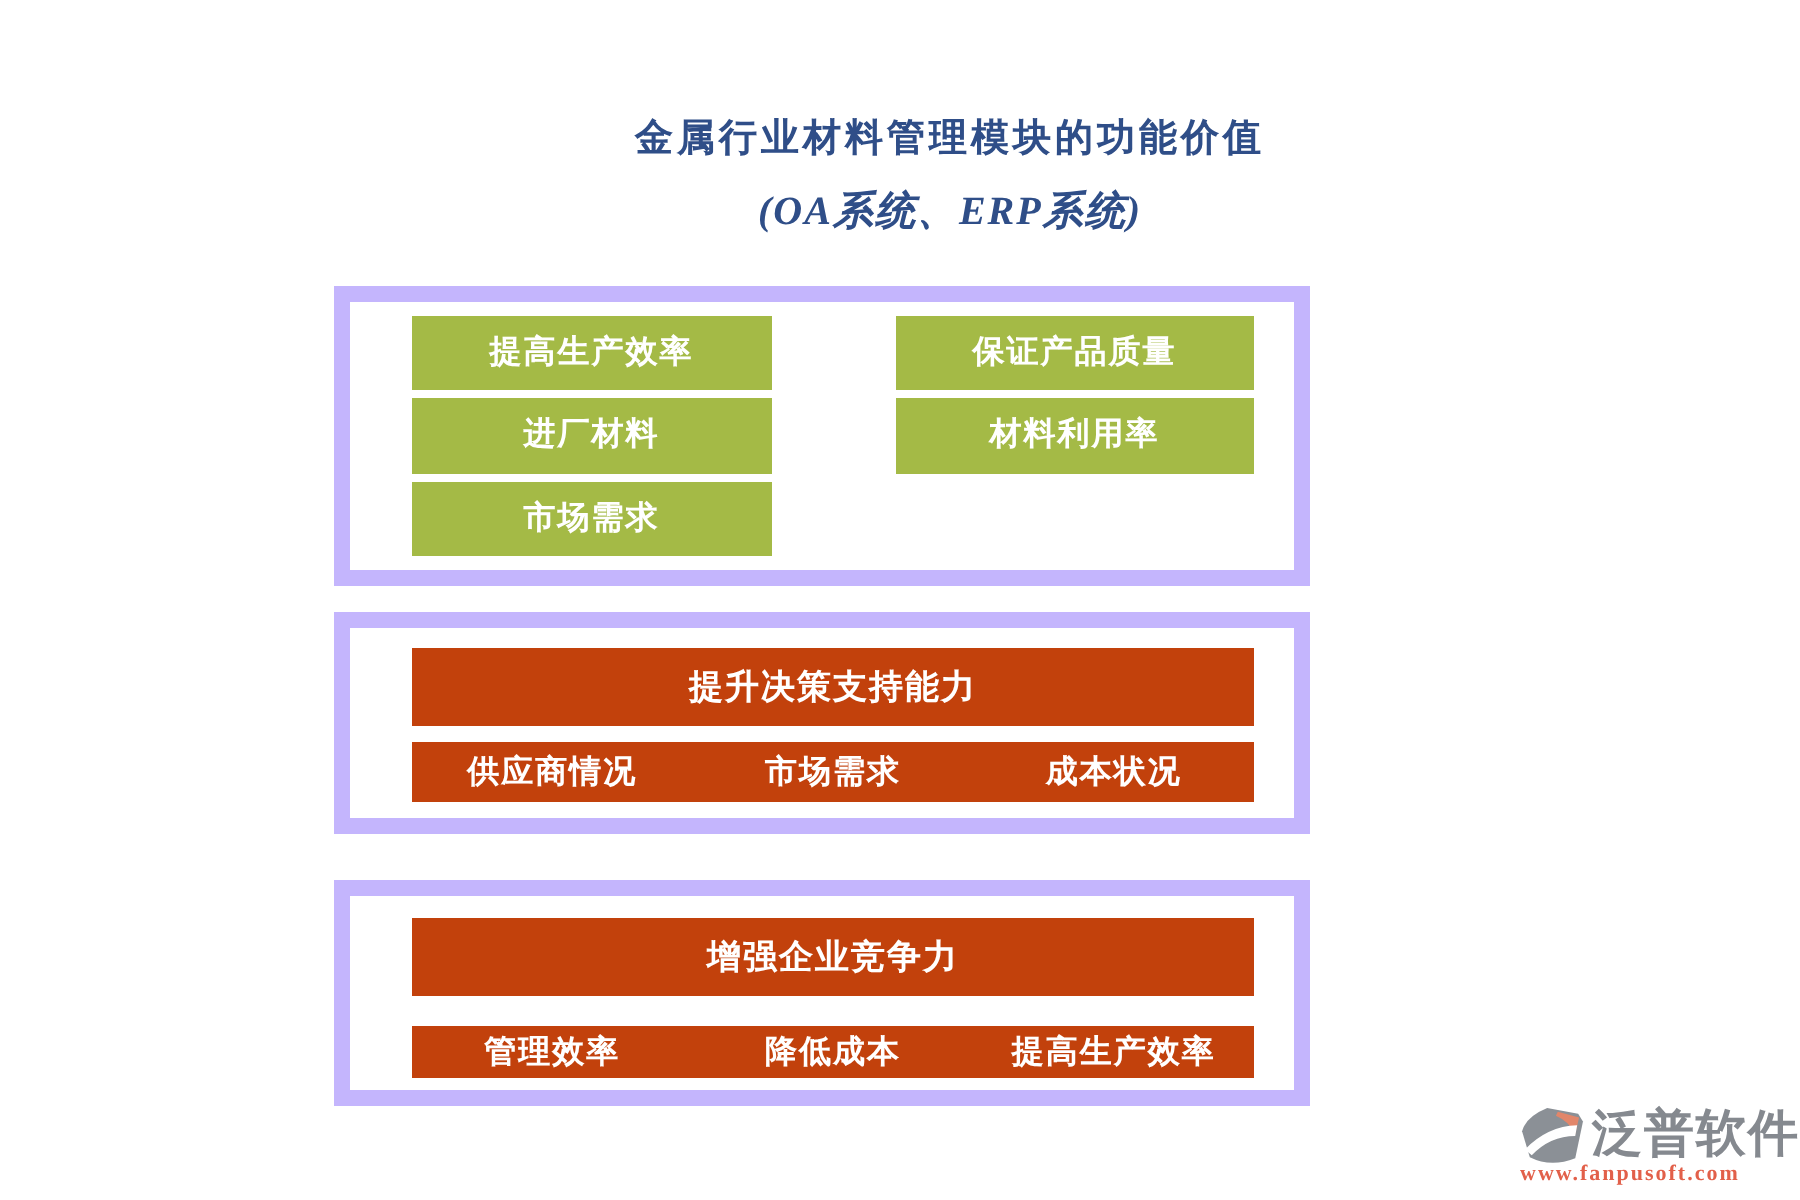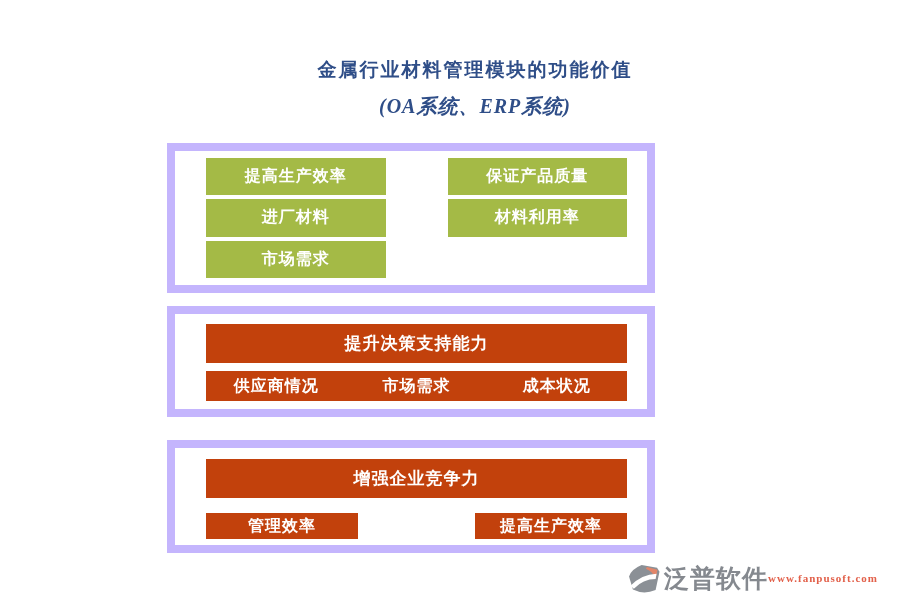--- a/index.html
+++ b/index.html
@@ -98,25 +98,24 @@
   .btn-row {
     display: flex;
     justify-content: space-between;
     flex: 1;
   }
   .btn-row .btn { width: 152px; height: 100%; }
 
   
   .logo {
     position: absolute;
-    right: 22px;
+    right: 0;
     bottom: 7px;
     display: flex;
-    flex-direction: row;
-    align-items: center;
+    flex-direction: column;
   }
   .logo-row {
     display: flex;
     align-items: center;
     gap: 3px;
   }
   .logo-name {
     font-family: "Liberation Serif", serif;
     font-size: 25px;
     font-weight: bold;
@@ -157,20 +156,21 @@
       <div class="btn btn-blue">供应商情况</div>
       <div class="btn btn-blue">市场需求</div>
       <div class="btn btn-blue">成本状况</div>
     </div>
   </div>
 
   <div class="box box-competition">
     <div class="btn btn-blue section-header">增强企业竞争力</div>
     <div class="btn-row">
       <div class="btn btn-blue">管理效率</div>
+      <div class="btn btn-blue">降低成本</div>
       <div class="btn btn-blue">提高生产效率</div>
     </div>
   </div>
 
   <div class="logo">
     <div class="logo-row">
       <span style="display:inline-block; width:33px; height:29px;">
         <svg width="33" height="29" viewBox="0 0 34 30" xmlns="http://www.w3.org/2000/svg">
           <path fill="#8b9096" d="M14 1 L30 4 L32.5 8 L28.5 27 Q16 32 5 26.5 L1 13 Q3 5.5 14 1 Z"></path>
           <path fill="#e2866a" d="M19.5 3 L30.5 6 L28.5 14.5 Q25.5 8 18.5 5 Z"></path>

